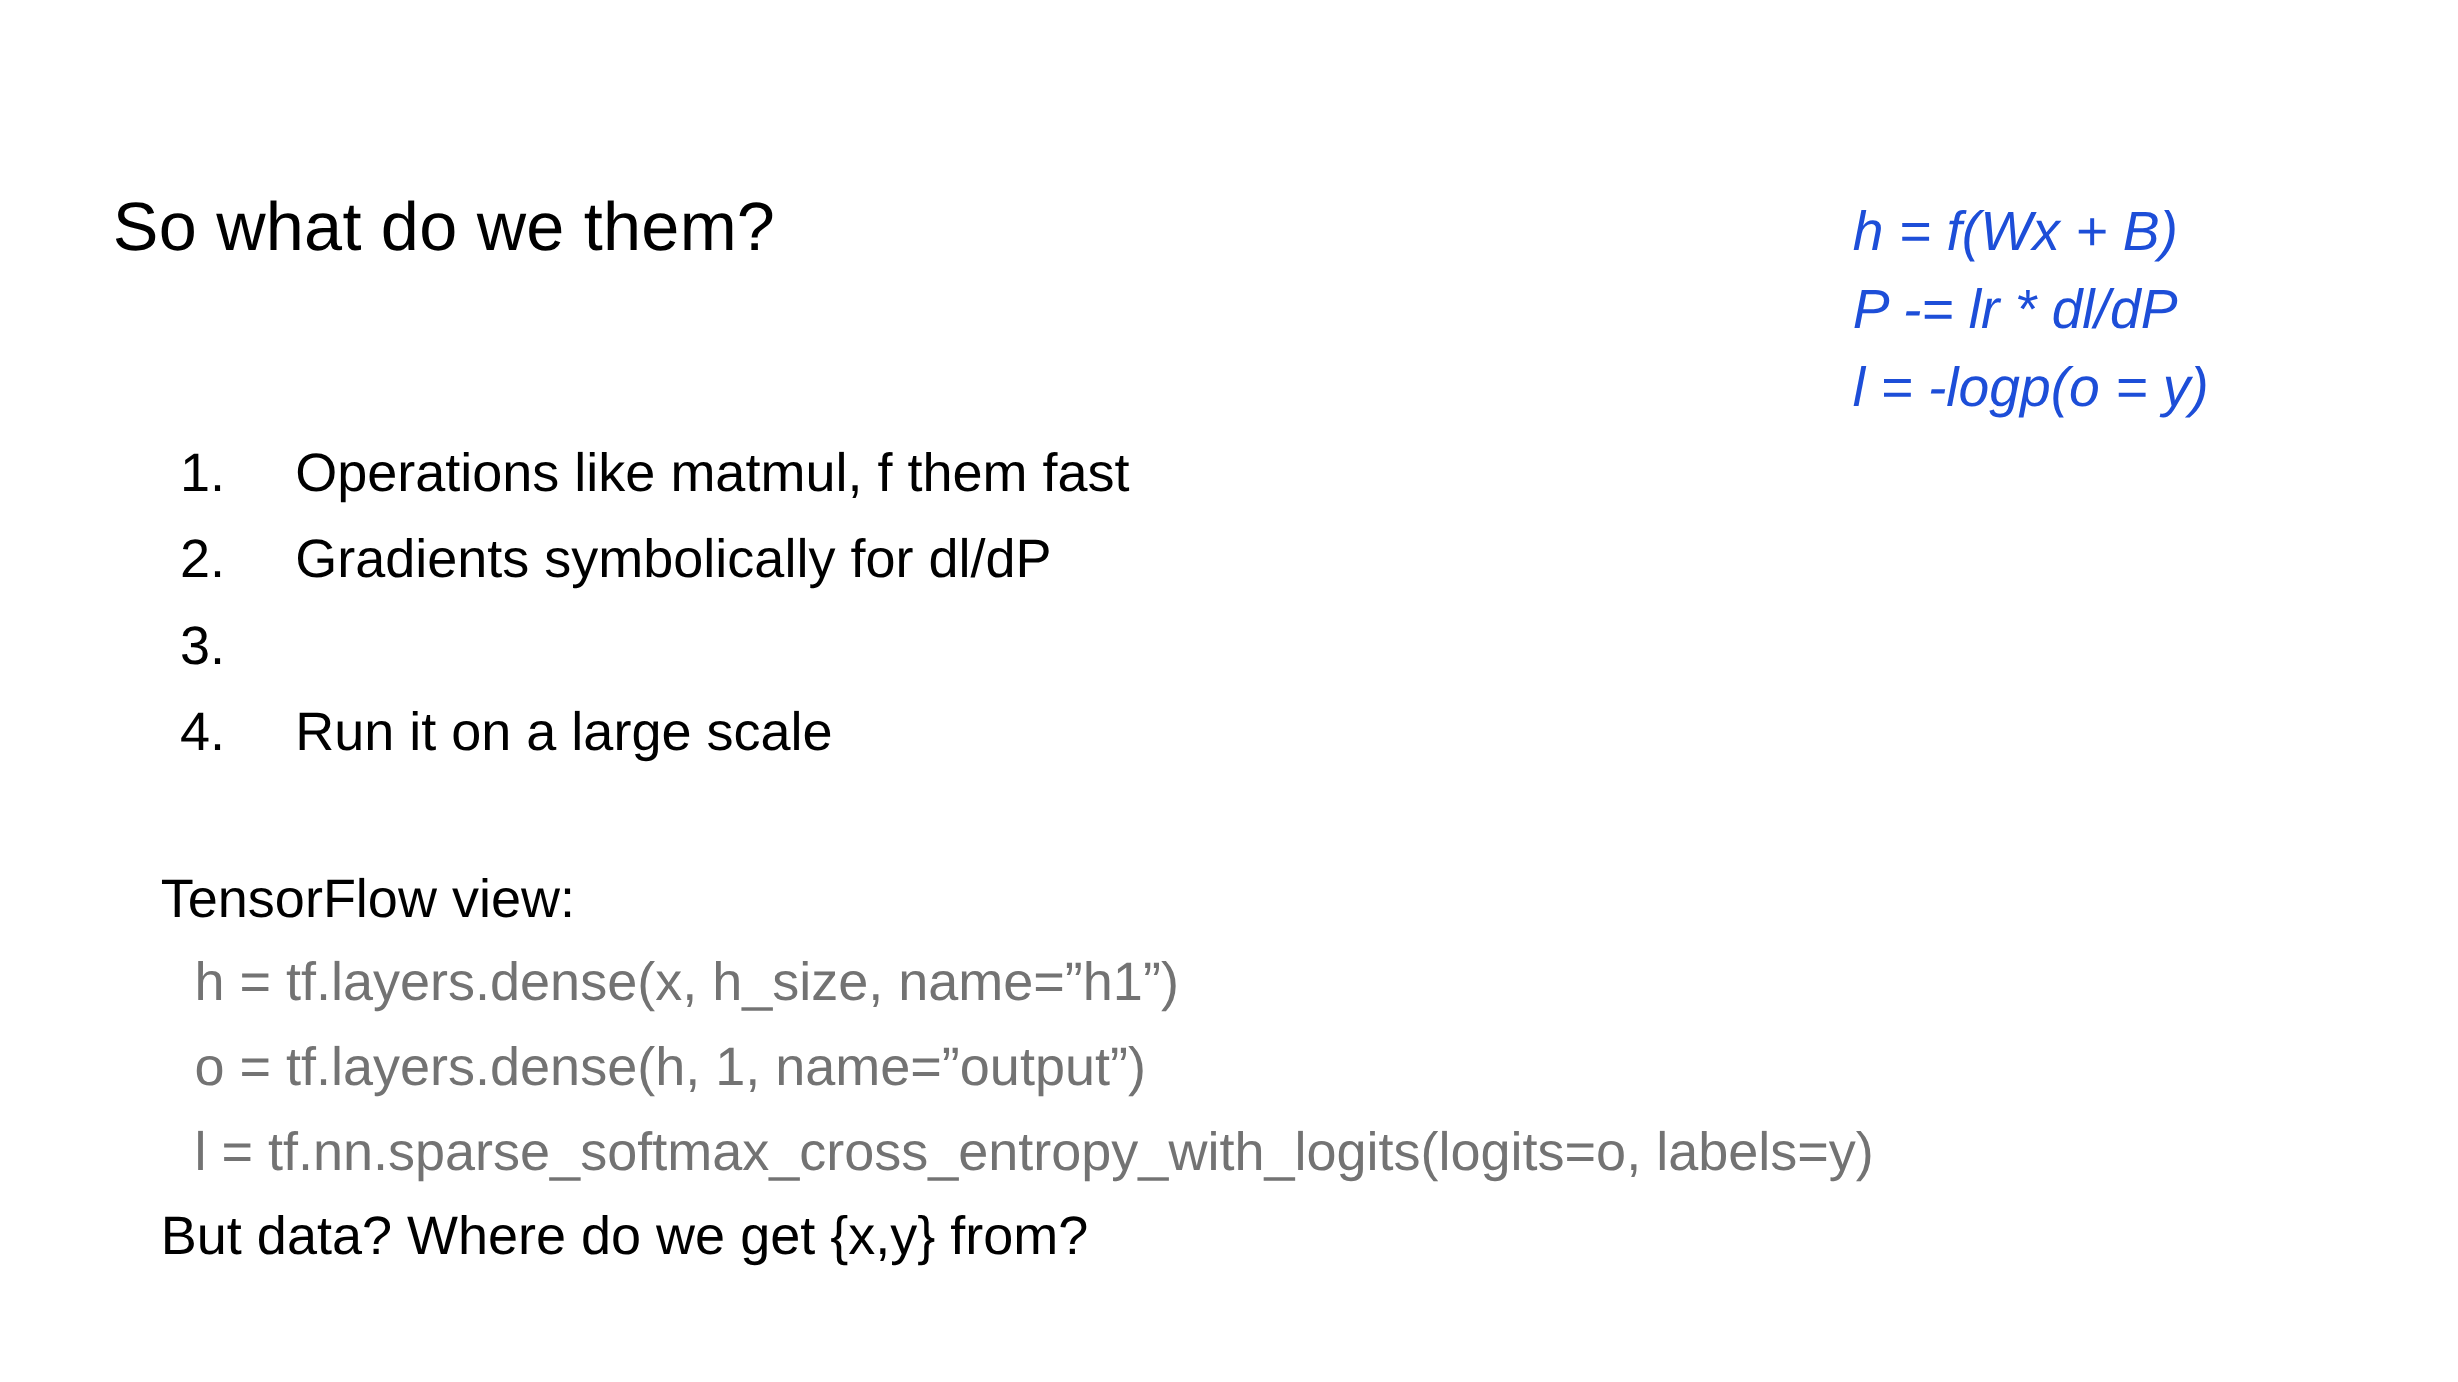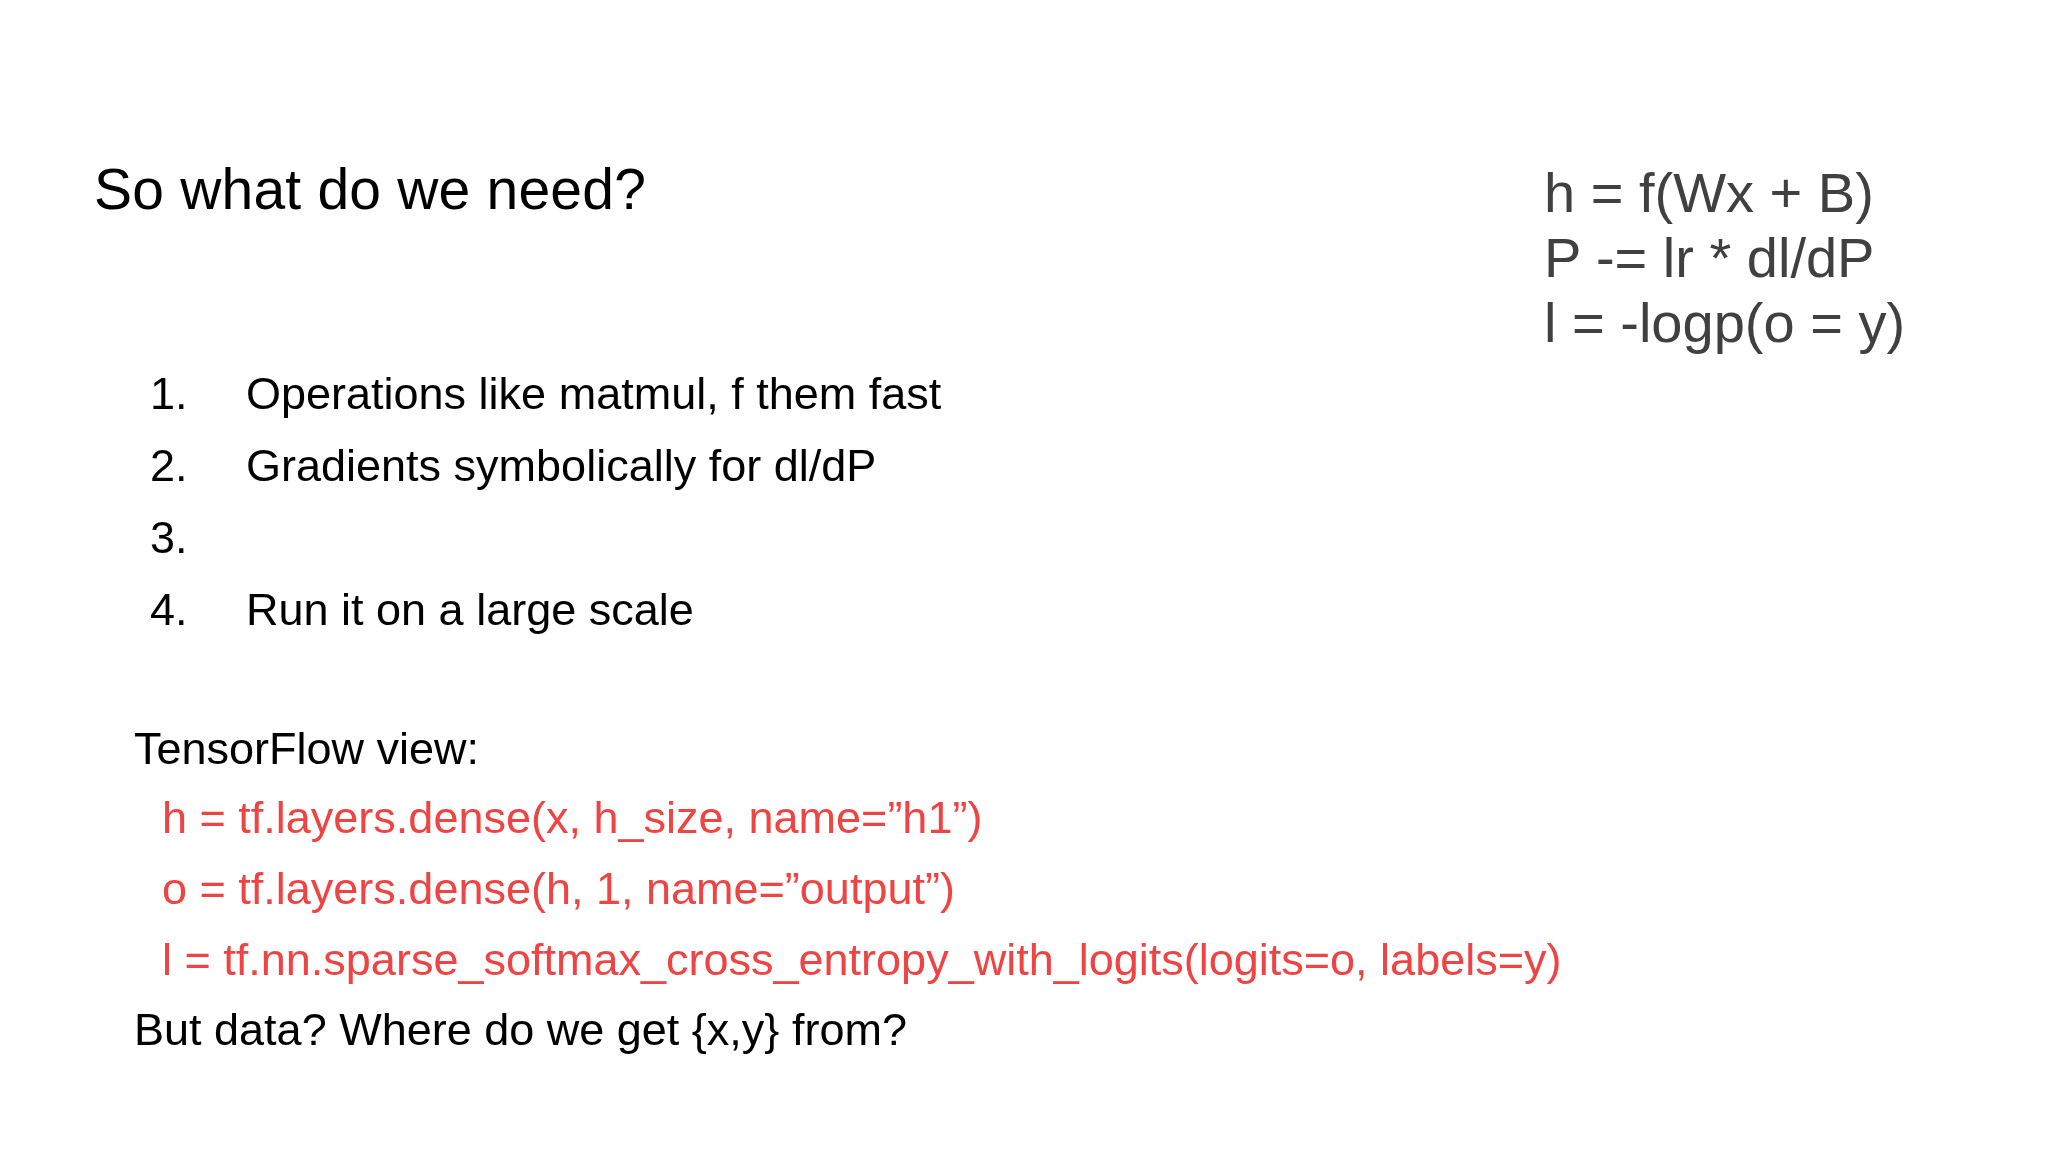--- a/index.html
+++ b/index.html
@@ -58,24 +58,25 @@
   }
   #needs-list .item-text {
     flex: 0 0 auto;
   }
 
   
   #equations {
     position: absolute;
     left: 1544px;
     top: 160px;
-    font-size: 56px;
+    font-size: 46px;
     line-height: 65px;
     white-space: nowrap;
-    color: #404040;
+    color: #1d4ed8;
+    font-style: italic;
   }
   #equations .equation-line {
     display: block;
   }
 
   
   #code-section {
     position: absolute;
     left: 134px;
     top: 716px;
@@ -90,36 +91,36 @@
     margin: 0;
     padding: 0;
     list-style: none;
   }
   #code-lines .code-line {
     display: block;
     margin-left: 28px;
     font-size: 45px;
     line-height: 71px;
     white-space: nowrap;
-    color: #ef4444;
+    color: #737373;
   }
   #closing-question {
     font-size: 45px;
     line-height: 66px;
     white-space: nowrap;
     color: #000000;
     margin-top: 2px;
   }
 </style>
 </head>
 <body>
 
 <div id="slide">
 
-  <div id="slide-title">So what do we need?</div>
+  <div id="slide-title">So what do we them?</div>
 
   <ol id="needs-list">
     <li class="list-item">
       <span class="item-number">1.</span>
       <span class="item-text">Operations like matmul, f them fast</span>
     </li>
     <li class="list-item">
       <span class="item-number">2.</span>
       <span class="item-text">Gradients symbolically for dl/dP</span>
     </li>

